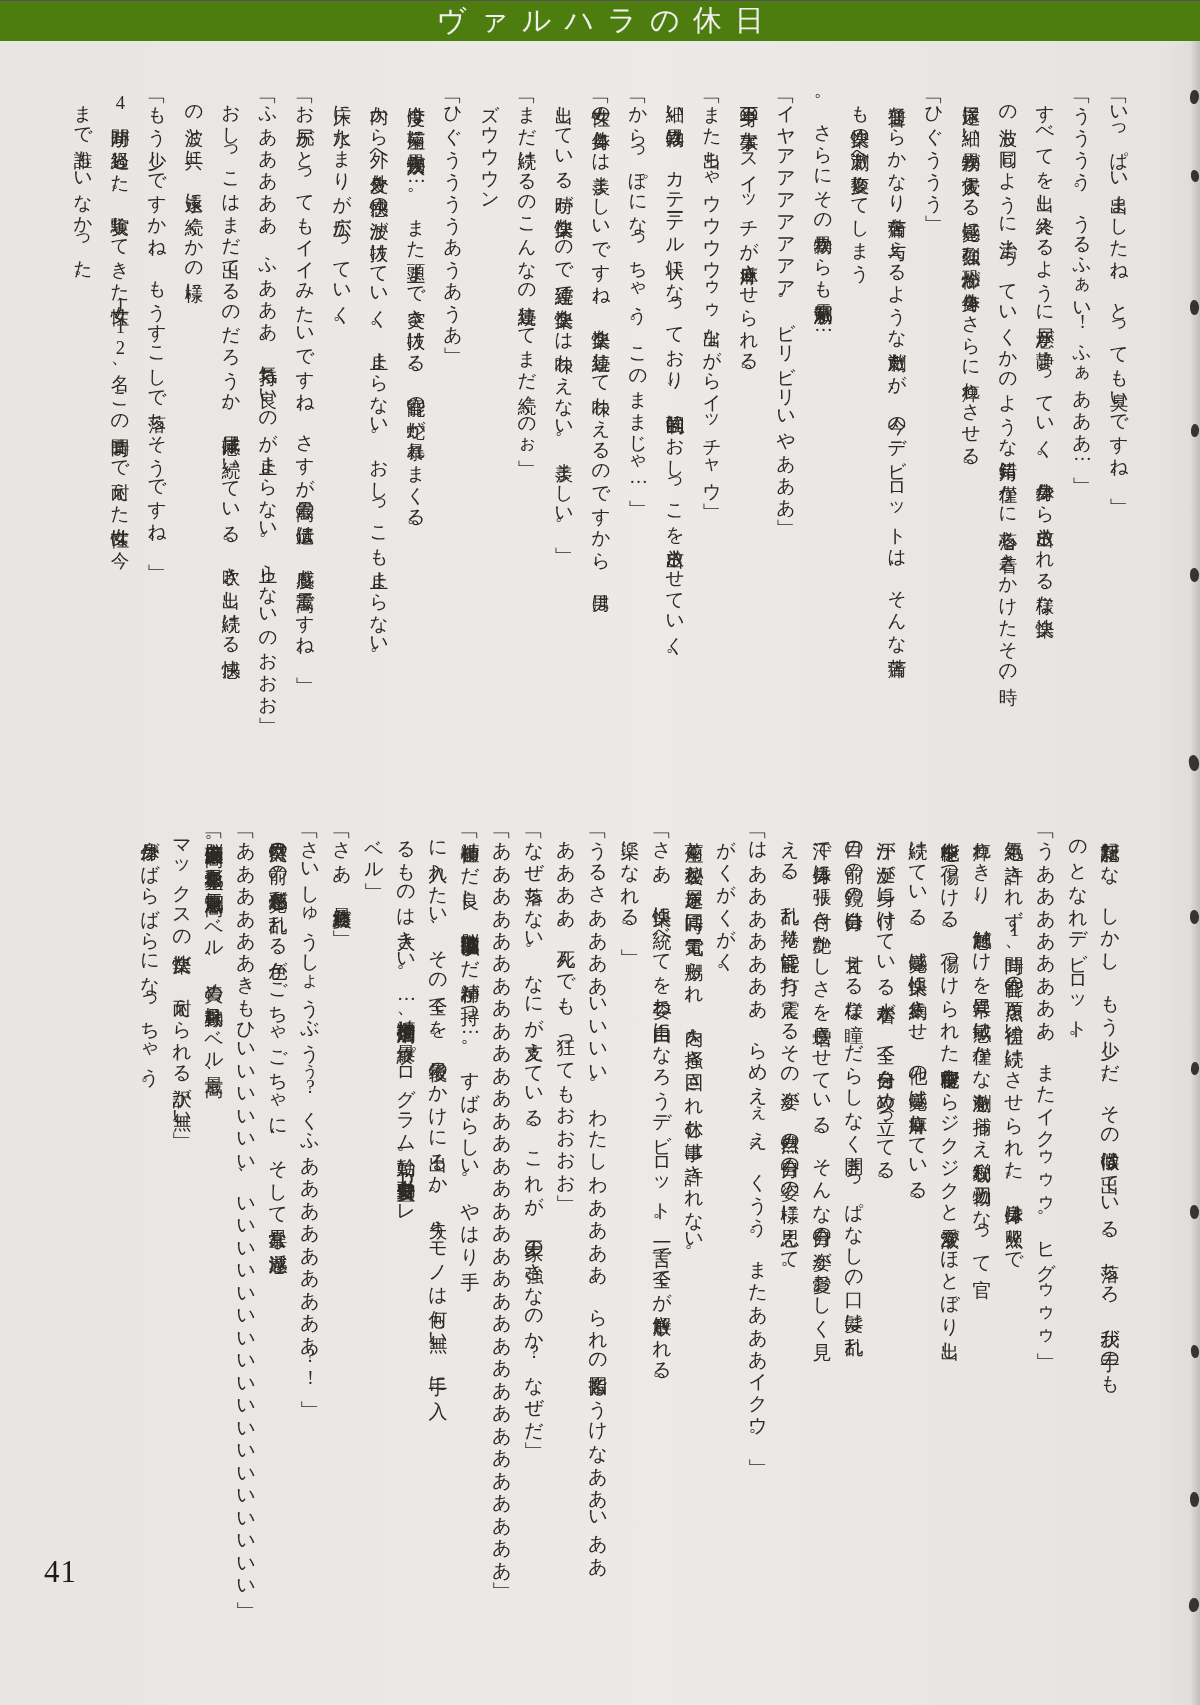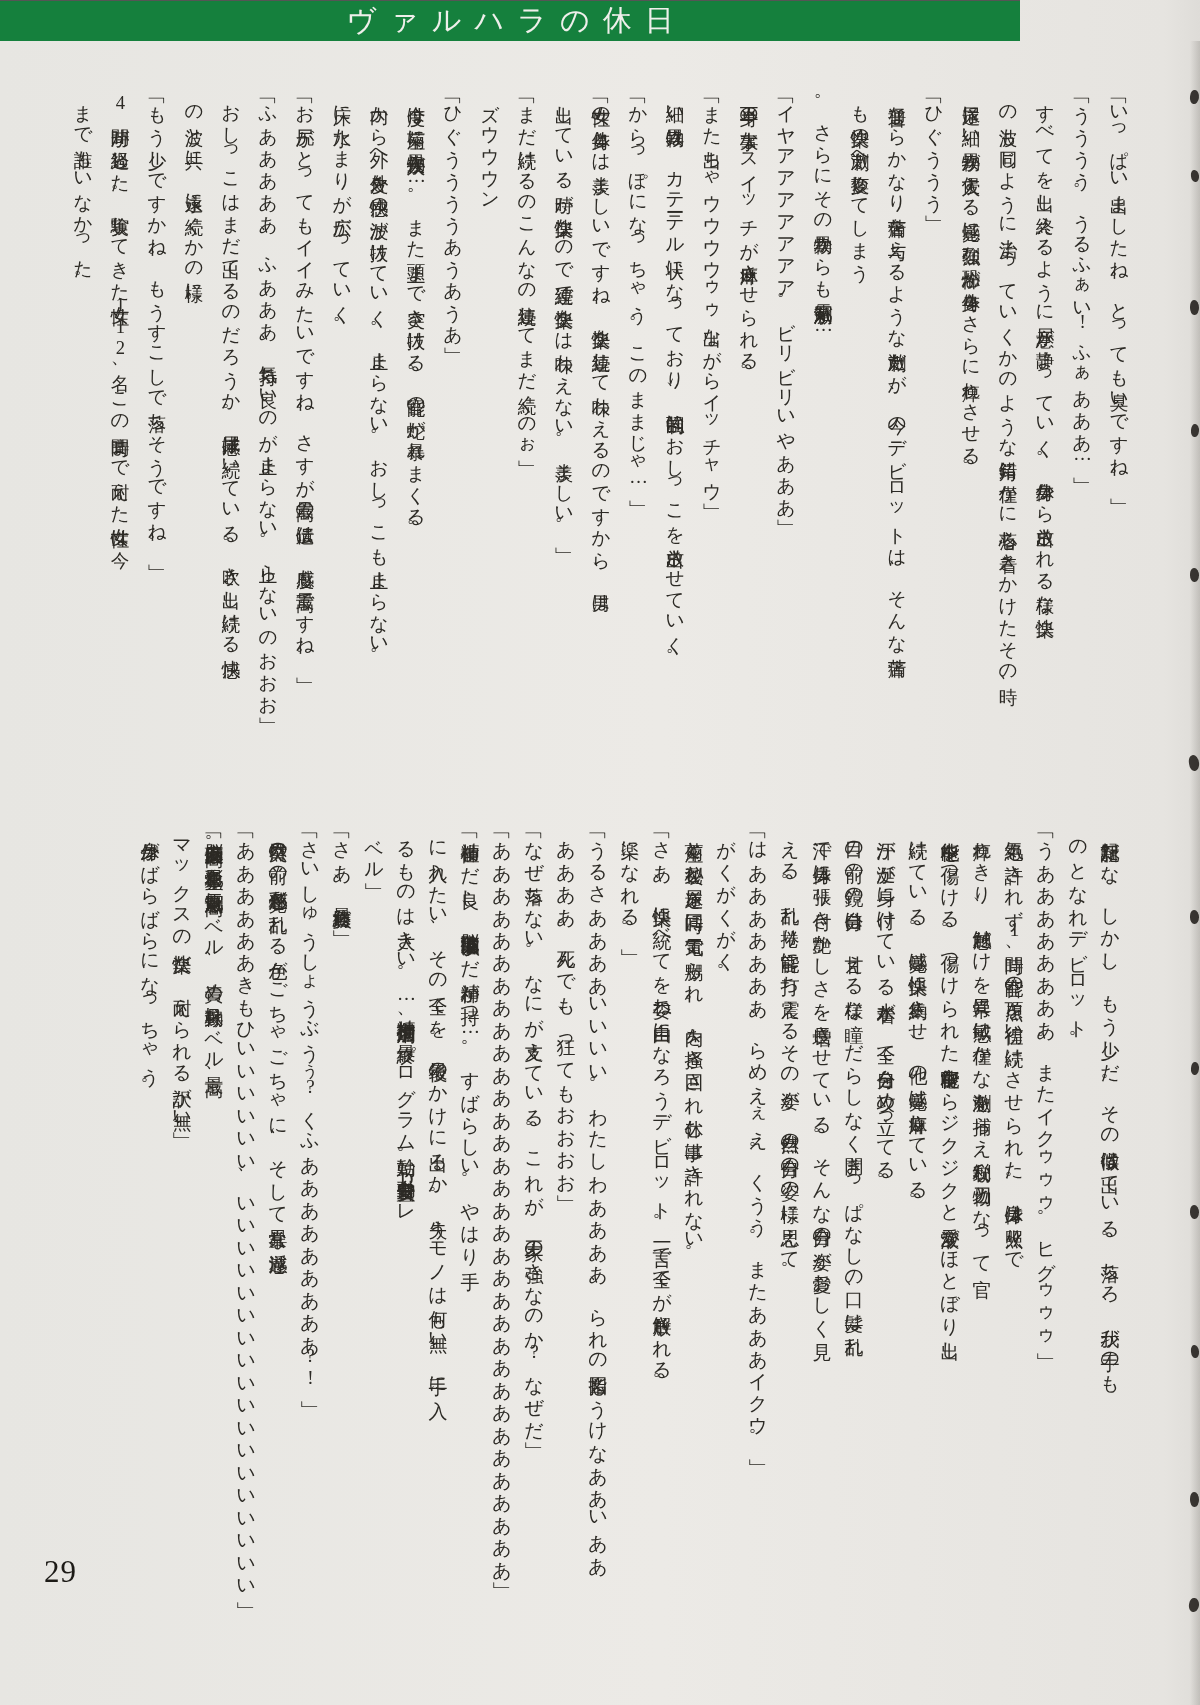--- a/index.html
+++ b/index.html
@@ -2,22 +2,22 @@
 <html lang="ja"><head>
 <meta charset="utf-8">
 <style>
   html,body{margin:0;padding:0;}
   body{
     width:1200px;height:1705px;position:relative;overflow:hidden;
     background:linear-gradient(90deg,#e7e6e2 0%,#eceae6 55%,#e6e4e0 97%,#dedcd8 100%);
     font-family:"Liberation Serif","DejaVu Serif",serif;
   }
   .titlebar{
-    position:absolute;top:0;left:0;width:1020px;height:41px;
-    background:#15803d;display:flex;align-items:center;justify-content:center;
+    position:absolute;top:0;left:0;width:1200px;height:41px;
+    background:#4d7c0f;display:flex;align-items:center;justify-content:center;
     box-shadow:0 1px 0 #555 inset;
   }
   .titlebar h1{
     margin:0;color:#efefeb;font-size:29px;font-weight:500;
     letter-spacing:0.45em;text-indent:0.45em;white-space:nowrap;
   }
   .vtext{
     position:absolute;
     writing-mode:vertical-rl;
     text-orientation:upright;
@@ -109,21 +109,21 @@
     <p class="vcol">ベル」</p>
     <p class="vcol">「さあ、最終勝負だ」</p>
     <p class="vcol">「さいしゅうしょうぶうぅ?くふあああああああああ?!」</p>
     <p class="vcol">突然目の前の色彩感覚が乱れる色がごちゃごちゃに、そして異常な浮遊感。</p>
     <p class="vcol">「ああああああきもひいいいいいい、いいいいいいいいいいいいいいいいいい」</p>
     <p class="vcol">「脳内麻薬値最高。色彩異常発生。電気刺激最高レベル、責め具稼動レベル最高、</p>
     <p class="vcol">マックスの快楽だ、耐えられる訳が無い」</p>
     <p class="vcol">身体がばらばらになっちゃう。</p>
   </section>
 
-<div class="pagenum">29</div>
+<div class="pagenum">41</div>
 
 <div class="scan-mark" style="left:1190px;top:90px;width:9px;height:14px;transform:rotate(8deg);"></div>
 <div class="scan-mark" style="left:1191px;top:170px;width:8px;height:12px;transform:rotate(-6deg);"></div>
 <div class="scan-mark" style="left:1190px;top:300px;width:9px;height:15px;"></div>
 <div class="scan-mark" style="left:1191px;top:424px;width:8px;height:13px;transform:rotate(5deg);"></div>
 <div class="scan-mark" style="left:1190px;top:568px;width:9px;height:14px;"></div>
 <div class="scan-mark" style="left:1189px;top:755px;width:10px;height:16px;transform:rotate(-7deg);"></div>
 <div class="scan-mark" style="left:1190px;top:910px;width:9px;height:14px;"></div>
 <div class="scan-mark" style="left:1191px;top:1062px;width:8px;height:13px;transform:rotate(6deg);"></div>
 <div class="scan-mark" style="left:1190px;top:1205px;width:9px;height:14px;"></div>

